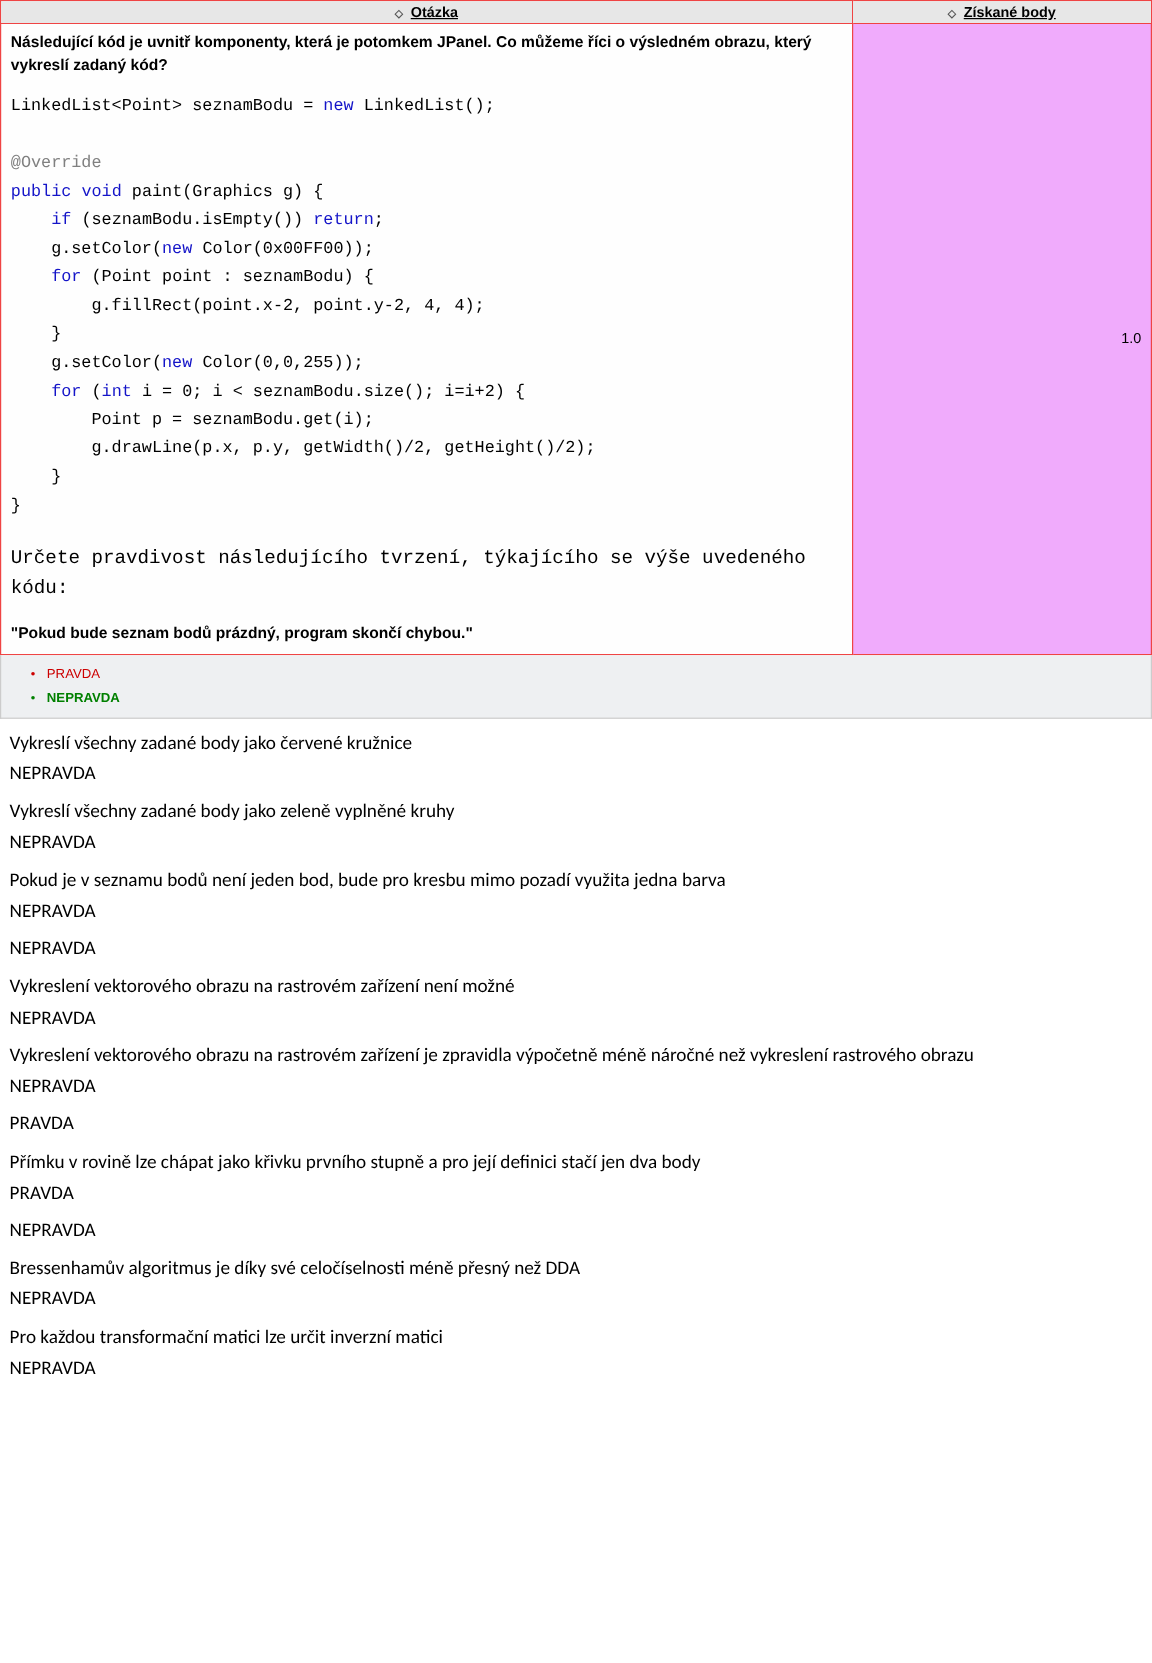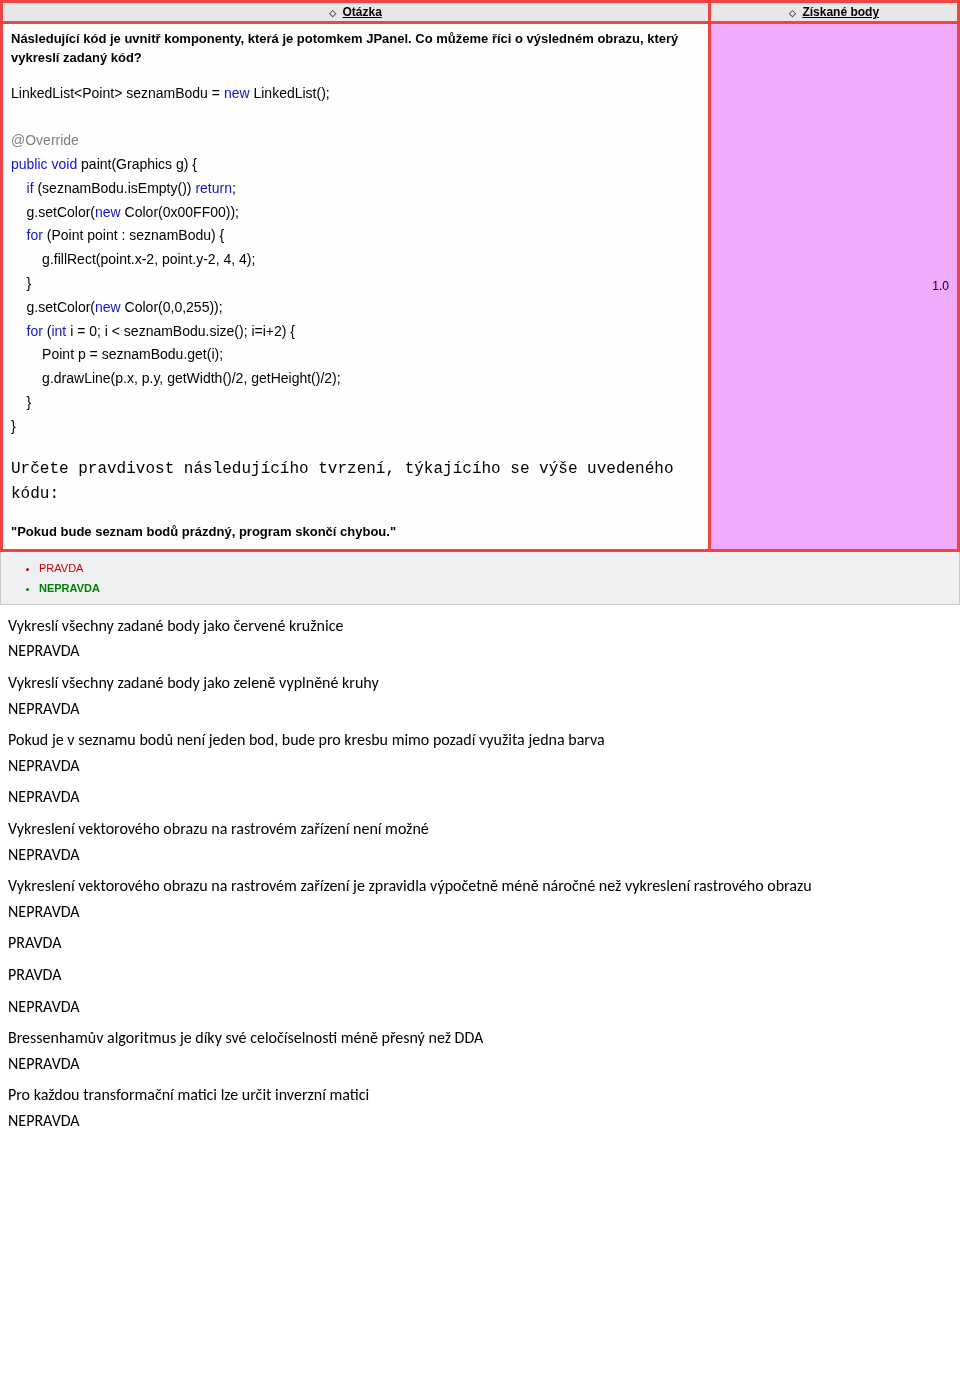--- a/index.html
+++ b/index.html
@@ -9,21 +9,21 @@
     font-size: 13px;
     color: #000;
     background: #fff;
     width: 960px;
   }
   table.quiz {
     border-collapse: collapse;
     width: 100%;
   }
   table.quiz th, table.quiz td {
-    border: 3px solid #ef4444;
+    border: 1px solid #ef4444;
   }
   table.quiz th {
     background: #e7e7e7;
     font-weight: bold;
     font-size: 12px;
     padding: 2px 6px;
     text-align: center;
     position: relative;
   }
   th .sort-icon {
@@ -49,21 +49,21 @@
     width: 26%;
   }
   .question-title {
     font-family: Verdana, Geneva, sans-serif;
     font-weight: bold;
     font-size: 13px;
     line-height: 1.45;
     margin-bottom: 14px;
   }
   .code-block {
-    font-family: Liberation Sans, sans-serif;
+    font-family: Liberation Mono, monospace;
     font-size: 14px;
     line-height: 1.7;
     white-space: pre;
     margin-bottom: 18px;
   }
   .kw { color: #1414c8; }
   .ann { color: #808080; }
   .instruction {
     font-family: "Courier New", Courier, monospace;
     font-size: 16px;
@@ -173,19 +173,20 @@
     <div class="stmt">Vykreslí všechny zadané body jako zeleně vyplněné kruhy</div>
     <div class="ans">NEPRAVDA</div>
     <div class="stmt">Pokud je v seznamu bodů není jeden bod, bude pro kresbu mimo pozadí využita jedna barva</div>
     <div class="ans">NEPRAVDA</div>
     <div class="ans">NEPRAVDA</div>
     <div class="stmt">Vykreslení vektorového obrazu na rastrovém zařízení není možné</div>
     <div class="ans">NEPRAVDA</div>
     <div class="stmt">Vykreslení vektorového obrazu na rastrovém zařízení je zpravidla výpočetně méně náročné než vykreslení rastrového obrazu</div>
     <div class="ans">NEPRAVDA</div>
     <div class="ans">PRAVDA</div>
+    <div class="stmt">Přímku v rovině lze chápat jako křivku prvního stupně a pro její definici stačí jen dva body</div>
     <div class="ans">PRAVDA</div>
     <div class="ans">NEPRAVDA</div>
     <div class="stmt">Bressenhamův algoritmus je díky své celočíselnosti méně přesný než DDA</div>
     <div class="ans">NEPRAVDA</div>
     <div class="stmt">Pro každou transformační matici lze určit inverzní matici</div>
     <div class="ans">NEPRAVDA</div>
   </div>
 
 </body></html>

